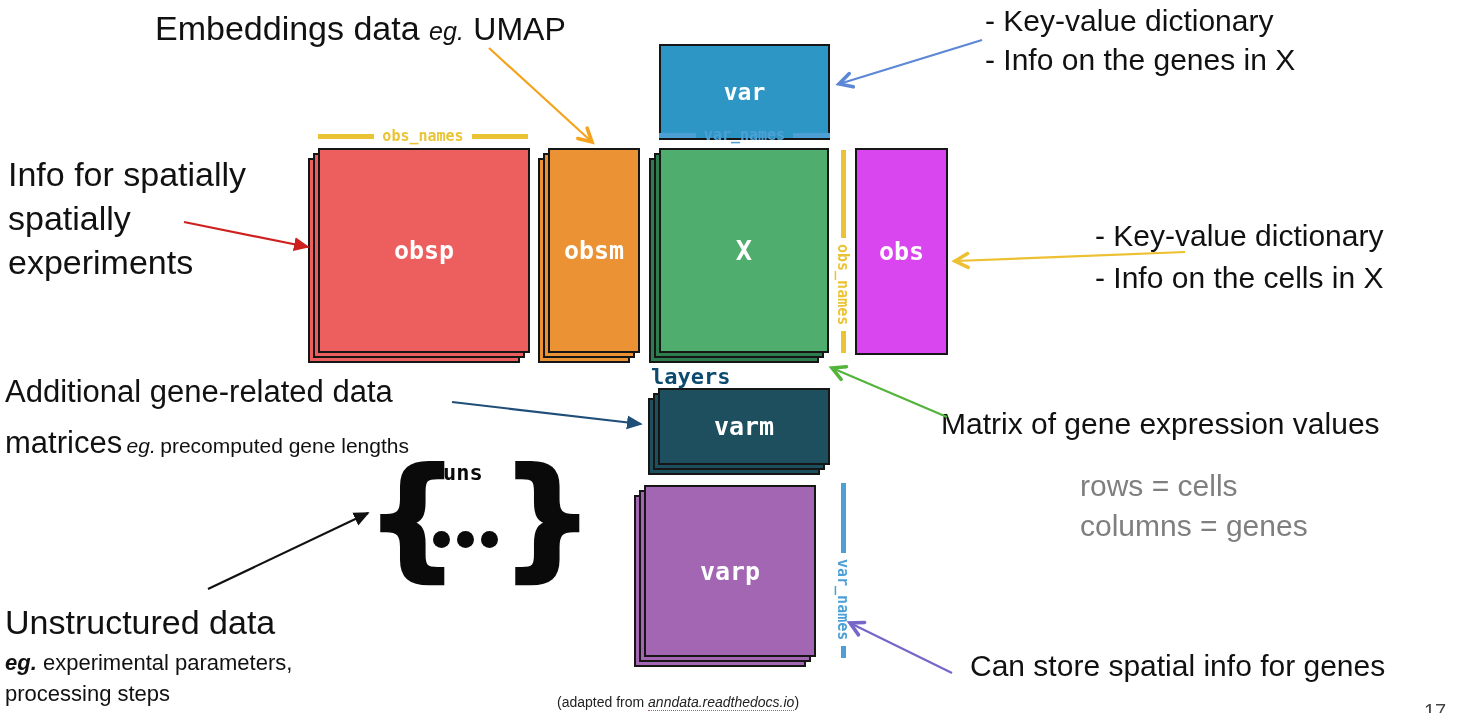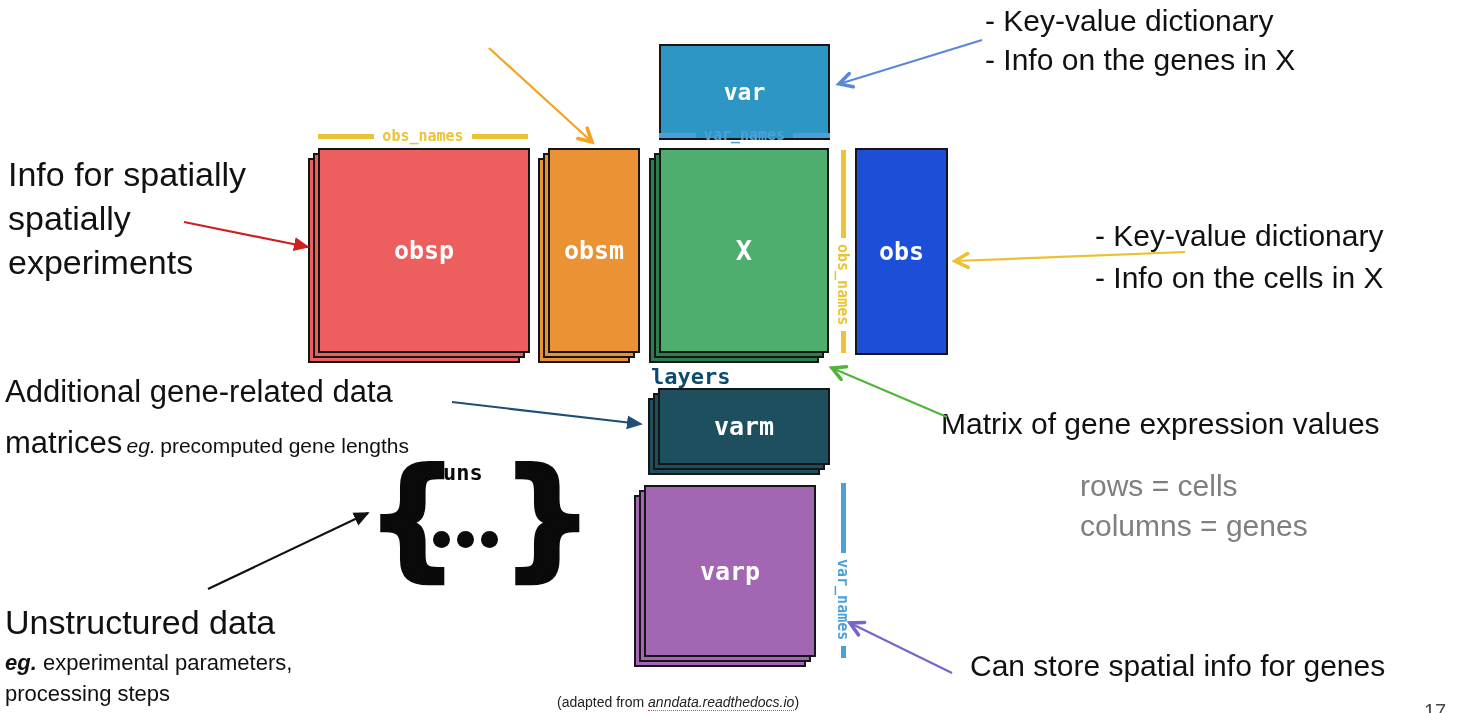--- a/index.html
+++ b/index.html
@@ -14,21 +14,21 @@
                 border:2px solid #161616;box-sizing:border-box;}
   .stack .l1{left:0;top:10px;}
   .stack .l2{left:5px;top:5px;}
   .stack .l3{left:10px;top:0;display:flex;align-items:center;justify-content:center;}
   .box{position:absolute;border:2px solid #161616;box-sizing:border-box;z-index:2;
        display:flex;align-items:center;justify-content:center;}
   .box-label{font-family:"DejaVu Sans Mono",monospace;font-weight:bold;color:#fff;font-size:25px;}
 
   .c-obsp{background:#ed5e5e;} .c-obsm{background:#eb9234;}
   .c-x{background:#4fae6d;}    .c-xback{background:#2e7d4e;}
-  .c-obs{background:#1d4ed8;}  .c-var{background:#2e96c5;}
+  .c-obs{background:#d946ef;}  .c-var{background:#2e96c5;}
   .c-varm{background:#1d4f5f;} .c-varp{background:#a266b2;}
 
   
   .hlabel{position:absolute;display:flex;align-items:center;gap:8px;
           font-family:"DejaVu Sans Mono",monospace;font-weight:bold;font-size:15px;z-index:3;}
   .hlabel .seg{flex:1;height:5px;}
   .vlabel{position:absolute;display:flex;flex-direction:column;align-items:center;gap:6px;
           font-family:"DejaVu Sans Mono",monospace;font-weight:bold;font-size:15px;width:16px;z-index:3;}
   .vlabel .seg{width:5px;}
   .vlabel .vtext{writing-mode:vertical-rl;}
@@ -91,20 +91,25 @@
     <line x1="489" y1="48" x2="592" y2="142" stroke="#f5a31e" stroke-width="2.2" marker-end="url(#m-orange)"></line>
     <line x1="982" y1="40" x2="839" y2="84" stroke="#5b87d6" stroke-width="2.2" marker-end="url(#m-blue)"></line>
     <line x1="184" y1="222" x2="308" y2="247" stroke="#cf2020" stroke-width="2.2" marker-end="url(#m-red)"></line>
     <line x1="1185" y1="252" x2="955" y2="261" stroke="#ecc030" stroke-width="2.2" marker-end="url(#m-yellow)"></line>
     <line x1="947" y1="417" x2="832" y2="368" stroke="#53b43c" stroke-width="2.2" marker-end="url(#m-green)"></line>
     <line x1="452" y1="402" x2="641" y2="424" stroke="#1f4e79" stroke-width="2.2" marker-end="url(#m-navy)"></line>
     <line x1="208" y1="589" x2="368" y2="513" stroke="#111111" stroke-width="2.2" marker-end="url(#m-black)"></line>
     <line x1="952" y1="673" x2="850" y2="623" stroke="#7566c9" stroke-width="2.2" marker-end="url(#m-purple)"></line>
   </svg>
 
+  <div class="abs t-big" style="left:155px;top:6px;">
+    <span>Embeddings data</span>
+    <span class="eg" style="font-size:25px;">eg.</span>
+    <span style="font-size:32px;">UMAP</span>
+  </div>
 
   <div class="box c-var" style="left:659px;top:44px;width:171px;height:96px;">
     <span class="box-label" style="font-size:23px;">var</span>
   </div>
 
   <div class="abs t-med" style="left:985px;top:1px;line-height:39px;">
     <div>- Key-value dictionary</div>
     <div>- Info on the genes in X</div>
   </div>
 

